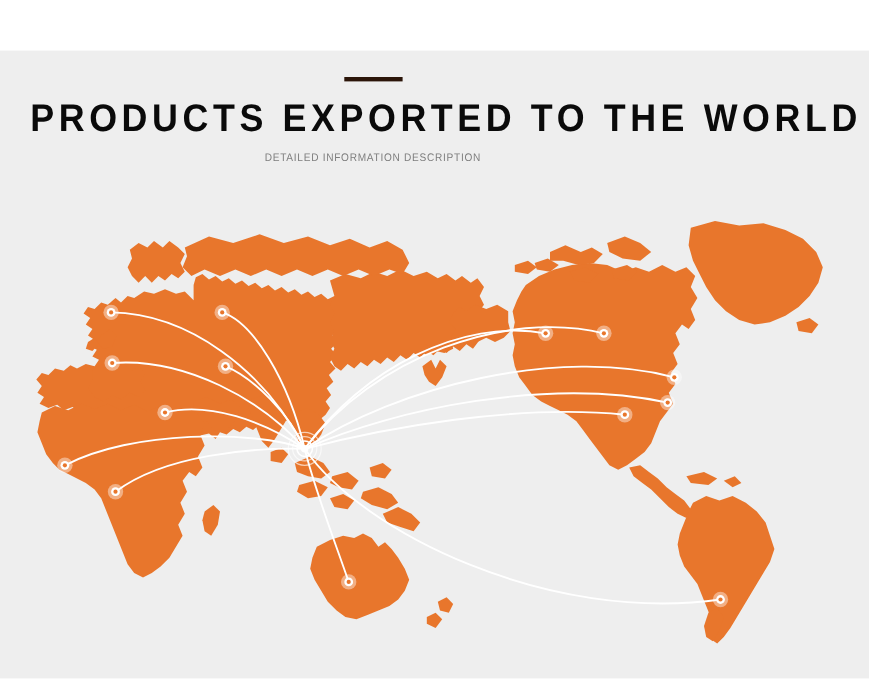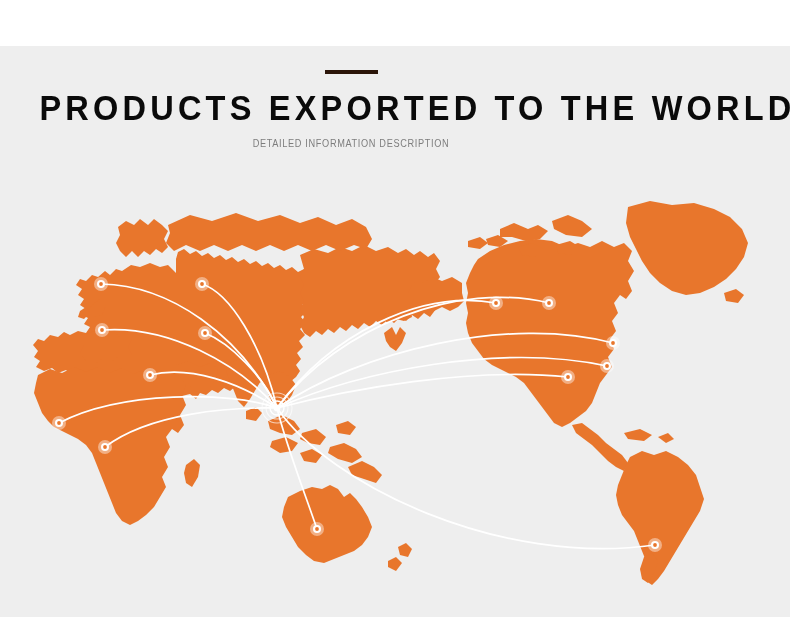--- a/index.html
+++ b/index.html
@@ -29,21 +29,21 @@
   #panel {
     position: absolute;
     left: 0; top: 46px;
     width: 790px;
     height: 571px;
     background: #eeeeee;
   }
   
   #header {
     position: absolute;
-    left: 16px; top: 46px;
+    left: 4px; top: 46px;
     width: 670px;
     text-align: center;
   }
   #title-rule {
     width: 53px;
     height: 4px;
     background: #2b1509;
     margin: 24px auto 0 auto;
   }
   #page-title {

